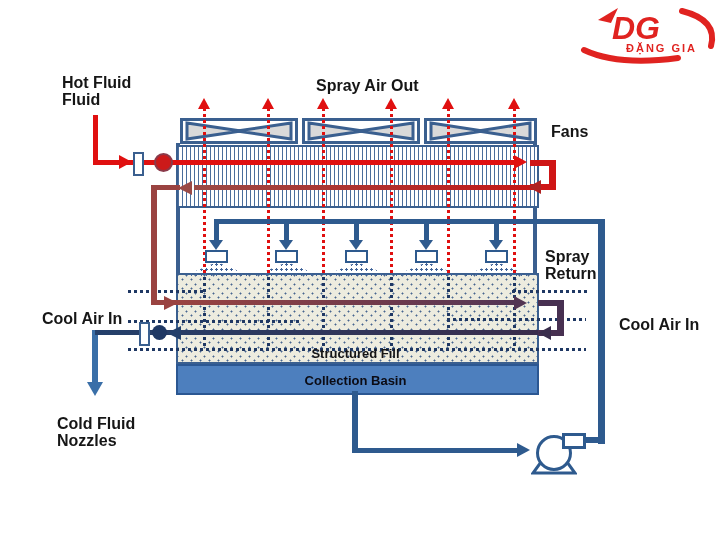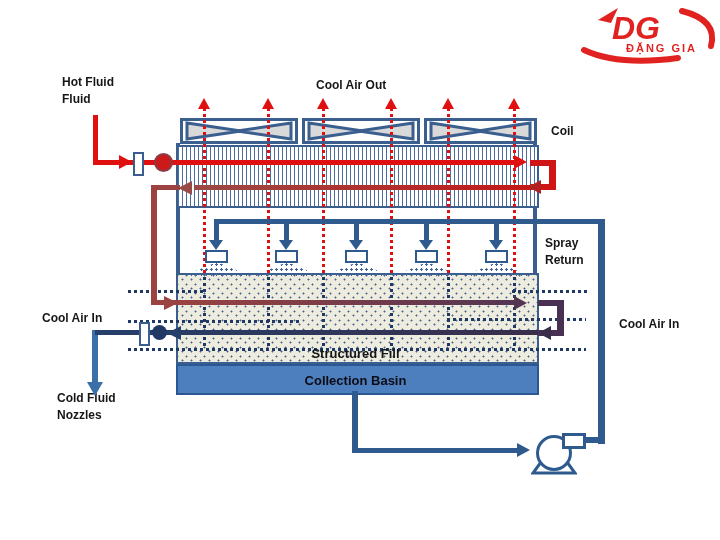--- a/index.html
+++ b/index.html
@@ -1,19 +1,19 @@
 <!DOCTYPE html>
 <html><head>
 <meta charset="utf-8">
 <style>
   html,body{margin:0;padding:0;background:#fff;}
   #stage{position:relative;width:720px;height:540px;background:#ffffff;overflow:hidden;
          font-family:"Liberation Sans",sans-serif;}
   .abs{position:absolute;}
-  .lbl{position:absolute;font-weight:bold;font-size:12px;color:#161616;line-height:17px;white-space:nowrap;}
+  .lbl{position:absolute;font-weight:bold;font-size:16px;color:#161616;line-height:17px;white-space:nowrap;}
   .pipe{position:absolute;}
   .tri{position:absolute;width:0;height:0;}
   
   .wall{position:absolute;background:#3a5f8f;}
   
   .fanbox{position:absolute;top:118px;height:20px;background:#fff;border:3px solid #3a5f8f;}
   
   .coil{position:absolute;left:176px;top:145px;width:359px;height:59px;background:#fff;border:2px solid #3a5f8f;
         background-image:repeating-linear-gradient(90deg,#4a6d9c 0 1px,transparent 1px 4px);}
   
@@ -168,28 +168,28 @@
   <div class="tri z5" style="left:167px;top:326px;border-top:7px solid transparent;border-bottom:7px solid transparent;border-right:14px solid #24406b;"></div>
   <div class="abs z5" style="left:152px;top:325px;width:15px;height:15px;border-radius:50%;background:#1f3864;"></div>
   <div class="valve z5" style="left:139px;top:322px;"></div>
   <div class="pipe z3" style="left:92px;top:330px;width:6px;height:53px;background:#3a6fa8;"></div>
   <div class="tri z3" style="left:87px;top:382px;border-left:8px solid transparent;border-right:8px solid transparent;border-top:14px solid #3a6fa8;"></div>
 
   <div class="lbl" style="left:62px;top:74px;">
     <div>Hot Fluid</div>
     <div>Fluid</div>
   </div>
-  <div class="lbl" style="left:316px;top:77px;">Cool Air Out</div>
-  <div class="lbl" style="left:551px;top:123px;">Coil</div>
-  <div class="lbl" style="left:545px;top:235px;">
+  <div class="lbl" style="left:316px;top:77px;">Spray Air Out</div>
+  <div class="lbl" style="left:551px;top:123px;">Fans</div>
+  <div class="lbl" style="left:545px;top:248px;">
     <div>Spray</div>
     <div>Return</div>
   </div>
   <div class="lbl" style="left:42px;top:310px;">Cool Air In</div>
   <div class="lbl" style="left:619px;top:316px;">Cool Air In</div>
   <div class="lbl z5" style="left:176px;top:372px;width:359px;text-align:center;font-size:13px;color:#0b0b14;">Collection Basin</div>
   <div class="lbl z5" style="left:176px;top:345px;width:359px;text-align:center;font-size:13px;">Structured Fill</div>
-  <div class="lbl" style="left:57px;top:390px;">
+  <div class="lbl" style="left:57px;top:415px;">
     <div>Cold Fluid</div>
     <div>Nozzles</div>
   </div>
 
 </div>
 
 </body></html>

